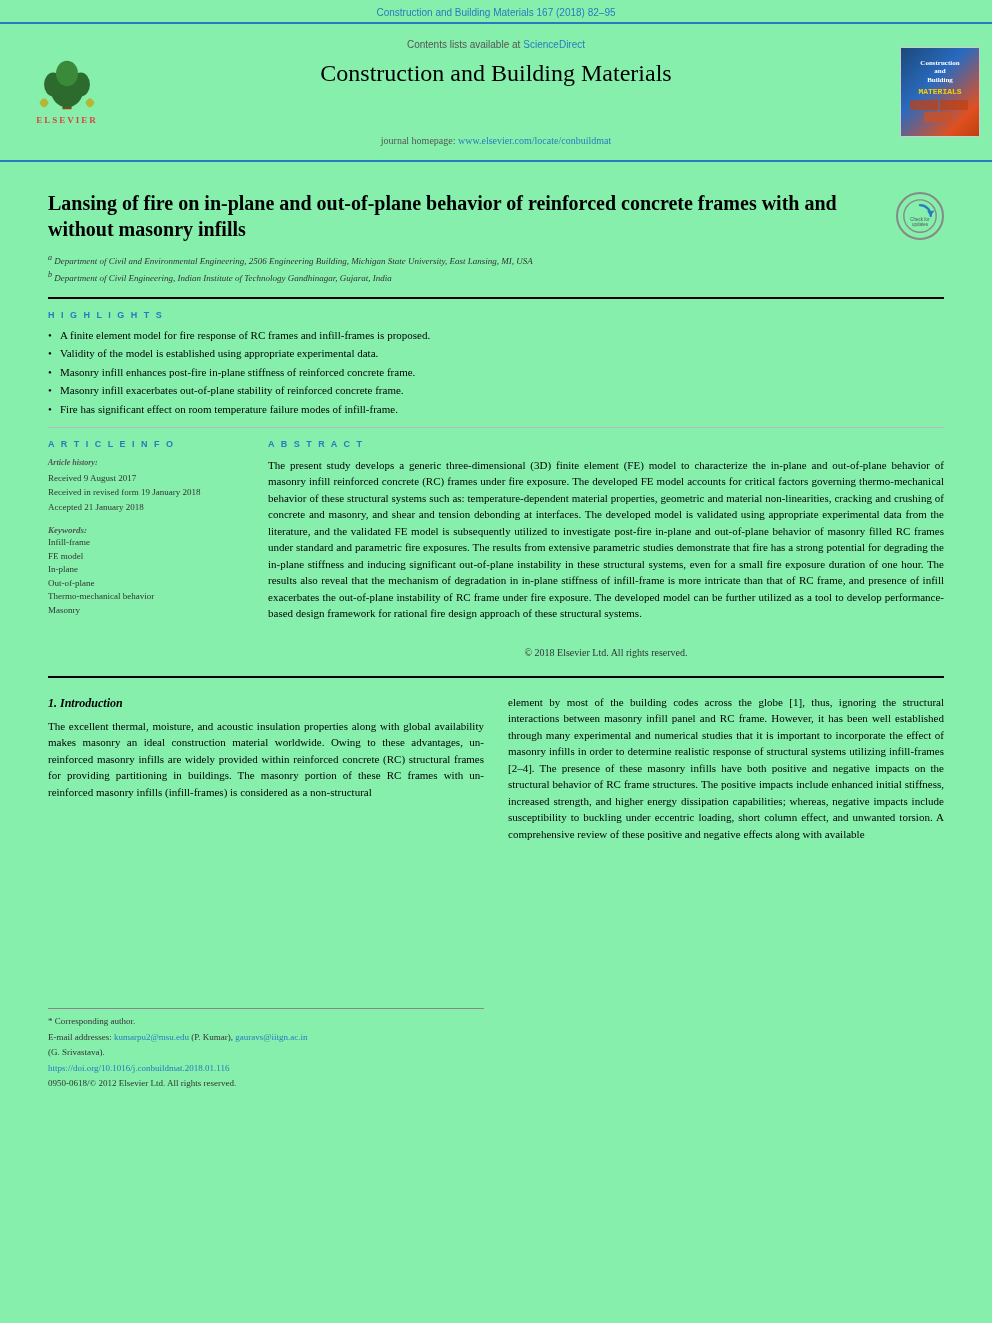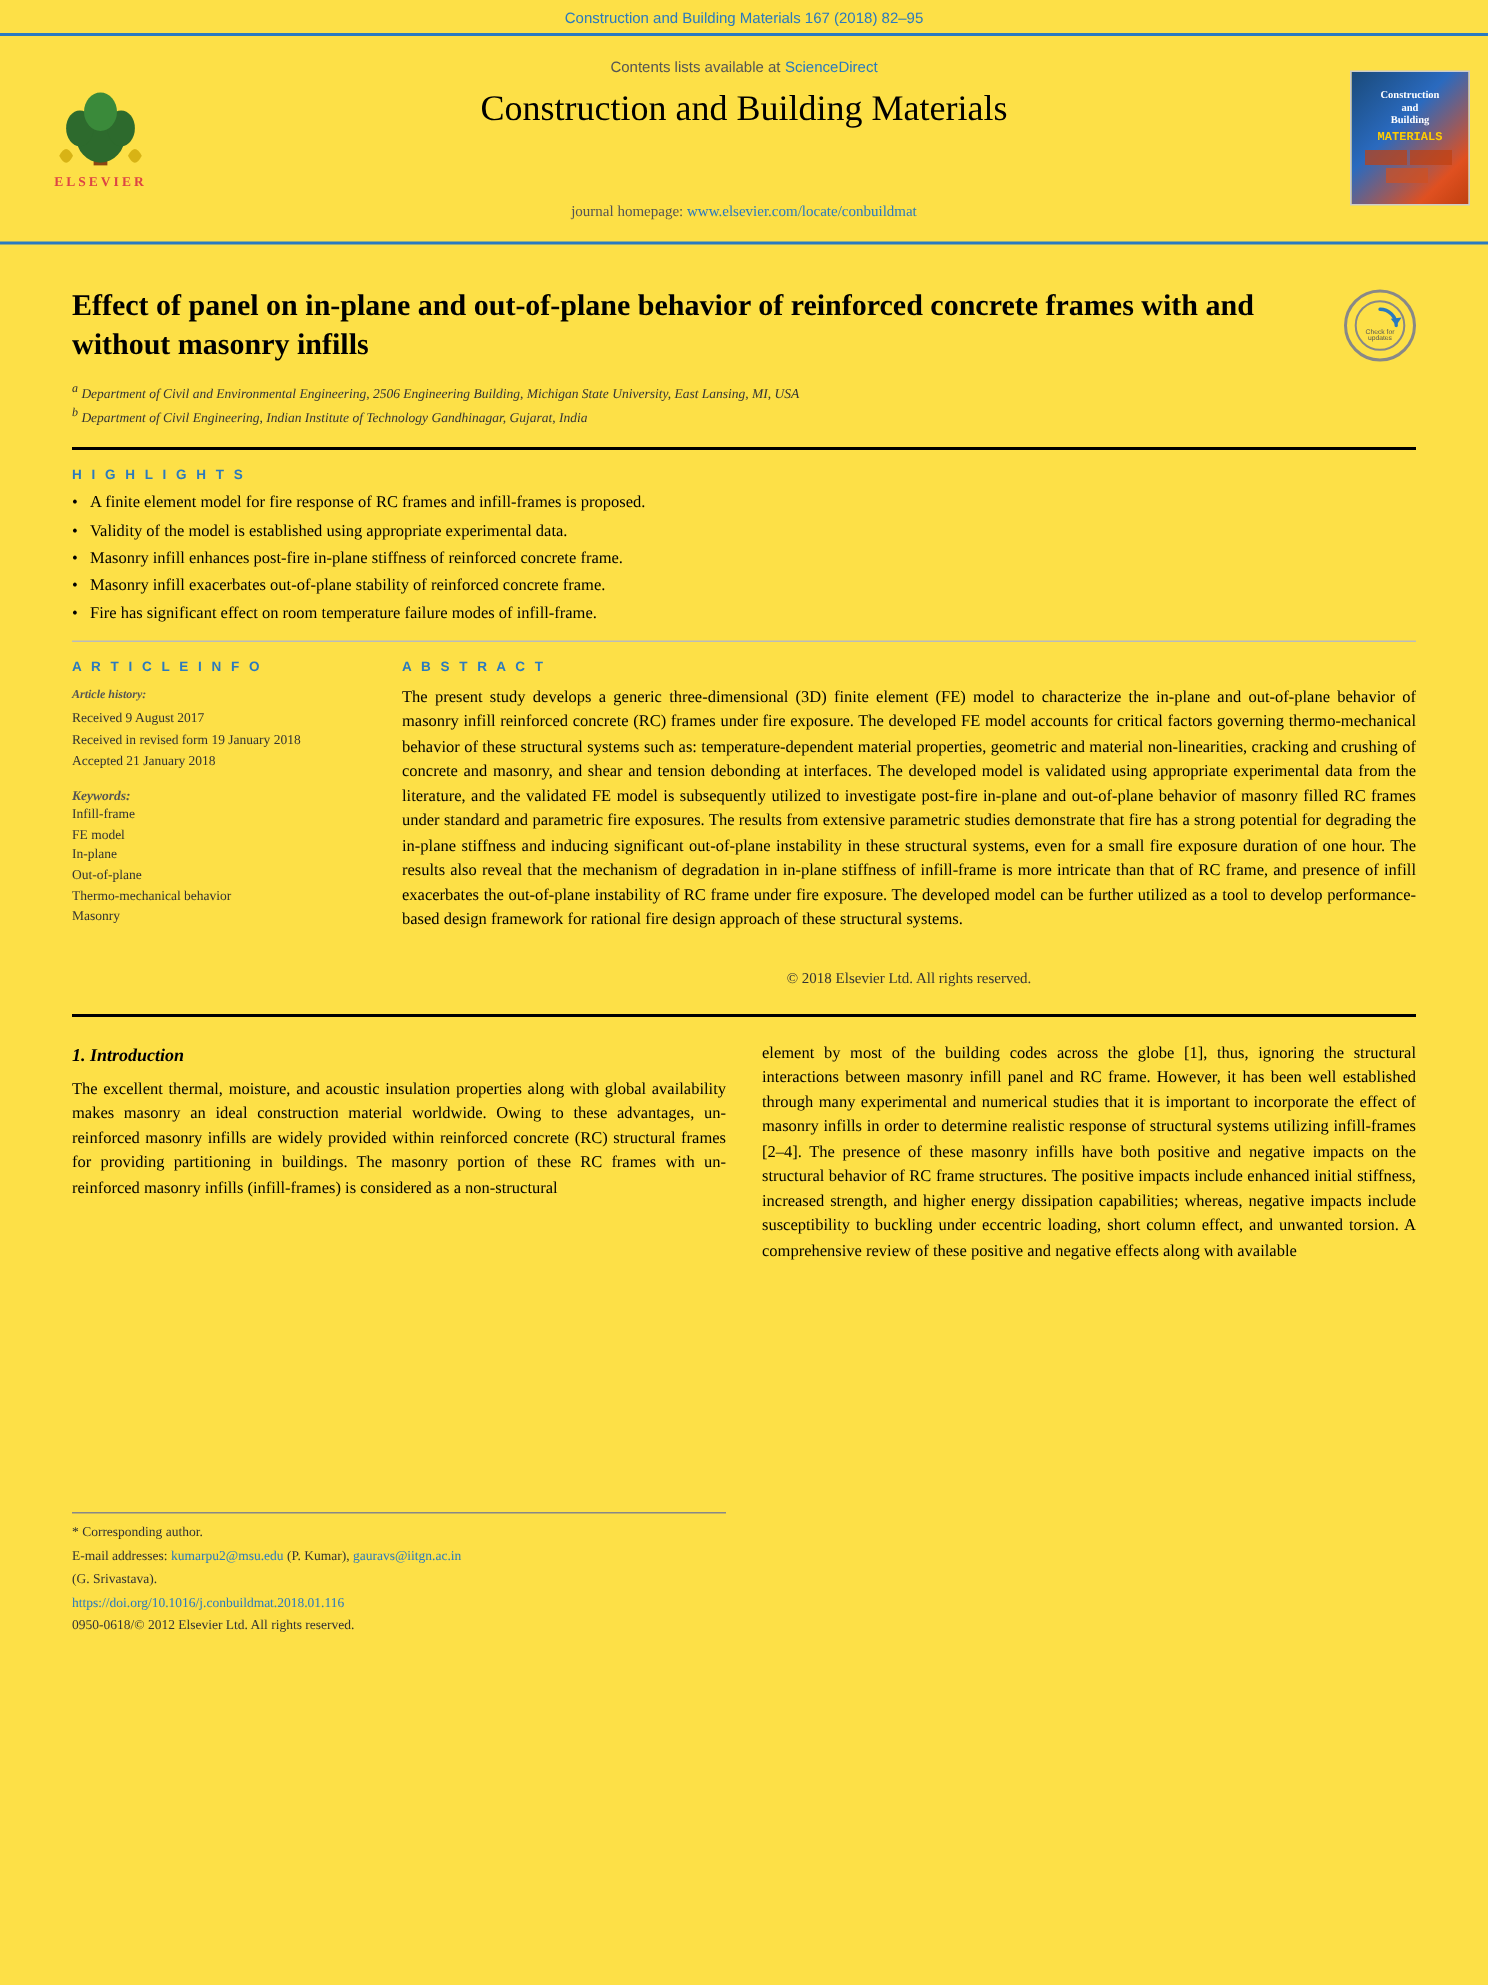--- a/index.html
+++ b/index.html
@@ -6,21 +6,21 @@
     body {
       font-family: 'Times New Roman', Times, serif;
       background: #fff;
       color: #000;
       font-size: 12px;
       line-height: 1.4;
     }
     .page {
       width: 992px;
       min-height: 1323px;
-      background: #fde047;
+      background: #86efac;
       padding: 0;
       position: relative;
     }
     
     .journal-top-bar {
       text-align: center;
       padding: 6px 0 2px 0;
       font-size: 10px;
       color: #2a7abf;
       border-bottom: none;
@@ -357,21 +357,21 @@
         <div class="check-updates-badge">
           <svg width="40" height="40" viewBox="0 0 40 40">
             <circle cx="20" cy="20" r="18" fill="none" stroke="#888" stroke-width="1.5"></circle>
             <path d="M20 8 A12 12 0 0 1 32 20" fill="none" stroke="#2a7abf" stroke-width="2.5" stroke-linecap="round"></path>
             <polygon points="32,20 36,14 28,15" fill="#2a7abf"></polygon>
             <text x="20" y="26" text-anchor="middle" font-size="5" fill="#555" font-family="Arial">Check for</text>
             <text x="20" y="31" text-anchor="middle" font-size="5" fill="#555" font-family="Arial">updates</text>
           </svg>
         </div>
       </div>
-      <h1 class="article-title">Effect of panel on in-plane and out-of-plane behavior of reinforced concrete frames with and without masonry infills</h1>
+      <h1 class="article-title">Lansing of fire on in-plane and out-of-plane behavior of reinforced concrete frames with and without masonry infills</h1>
     </div>
 
 
     <div class="affiliations">
       <div><span class="author-sup">a</span> <span>Department of Civil and Environmental Engineering, 2506 Engineering Building, Michigan State University, East Lansing, MI, USA</span></div>
       <div><span class="author-sup">b</span> <span>Department of Civil Engineering, Indian Institute of Technology Gandhinagar, Gujarat, India</span></div>
     </div>
 
     <hr class="divider divider-thick">
 

